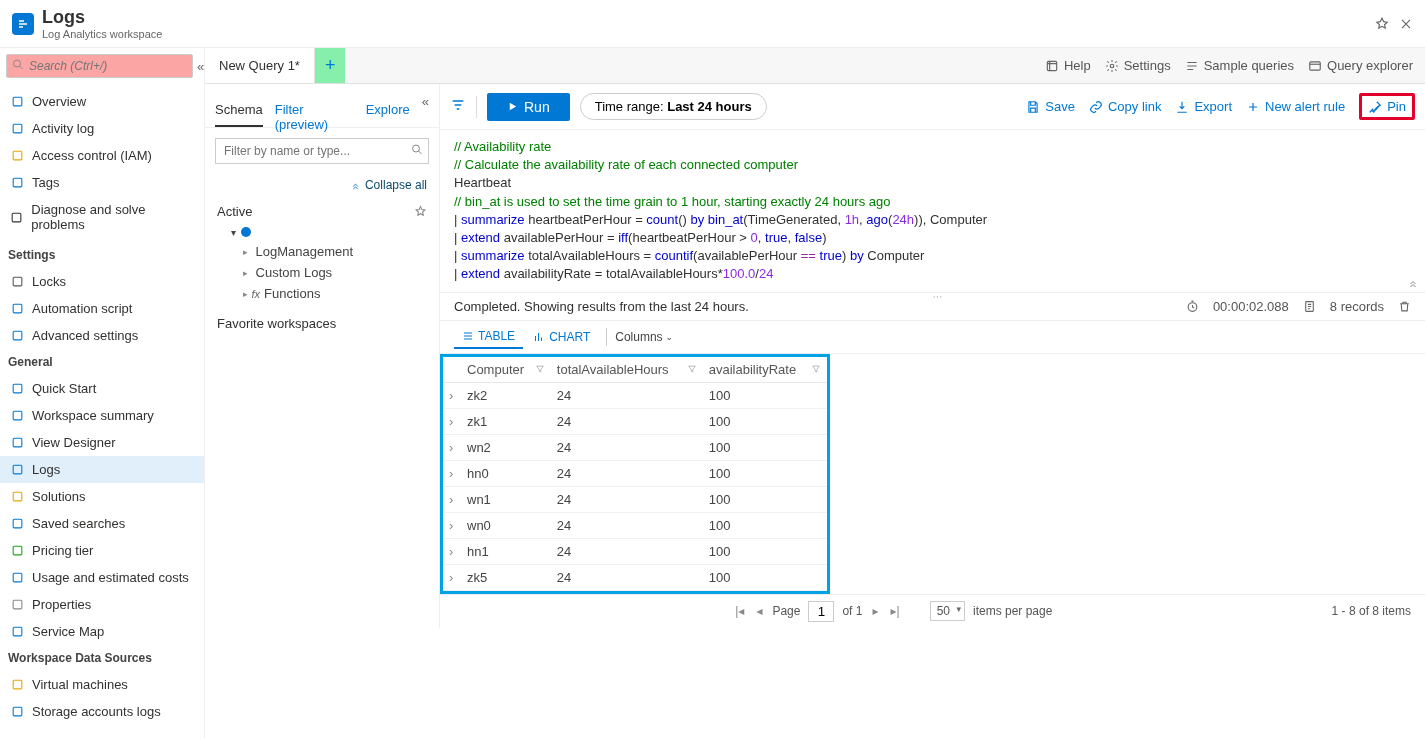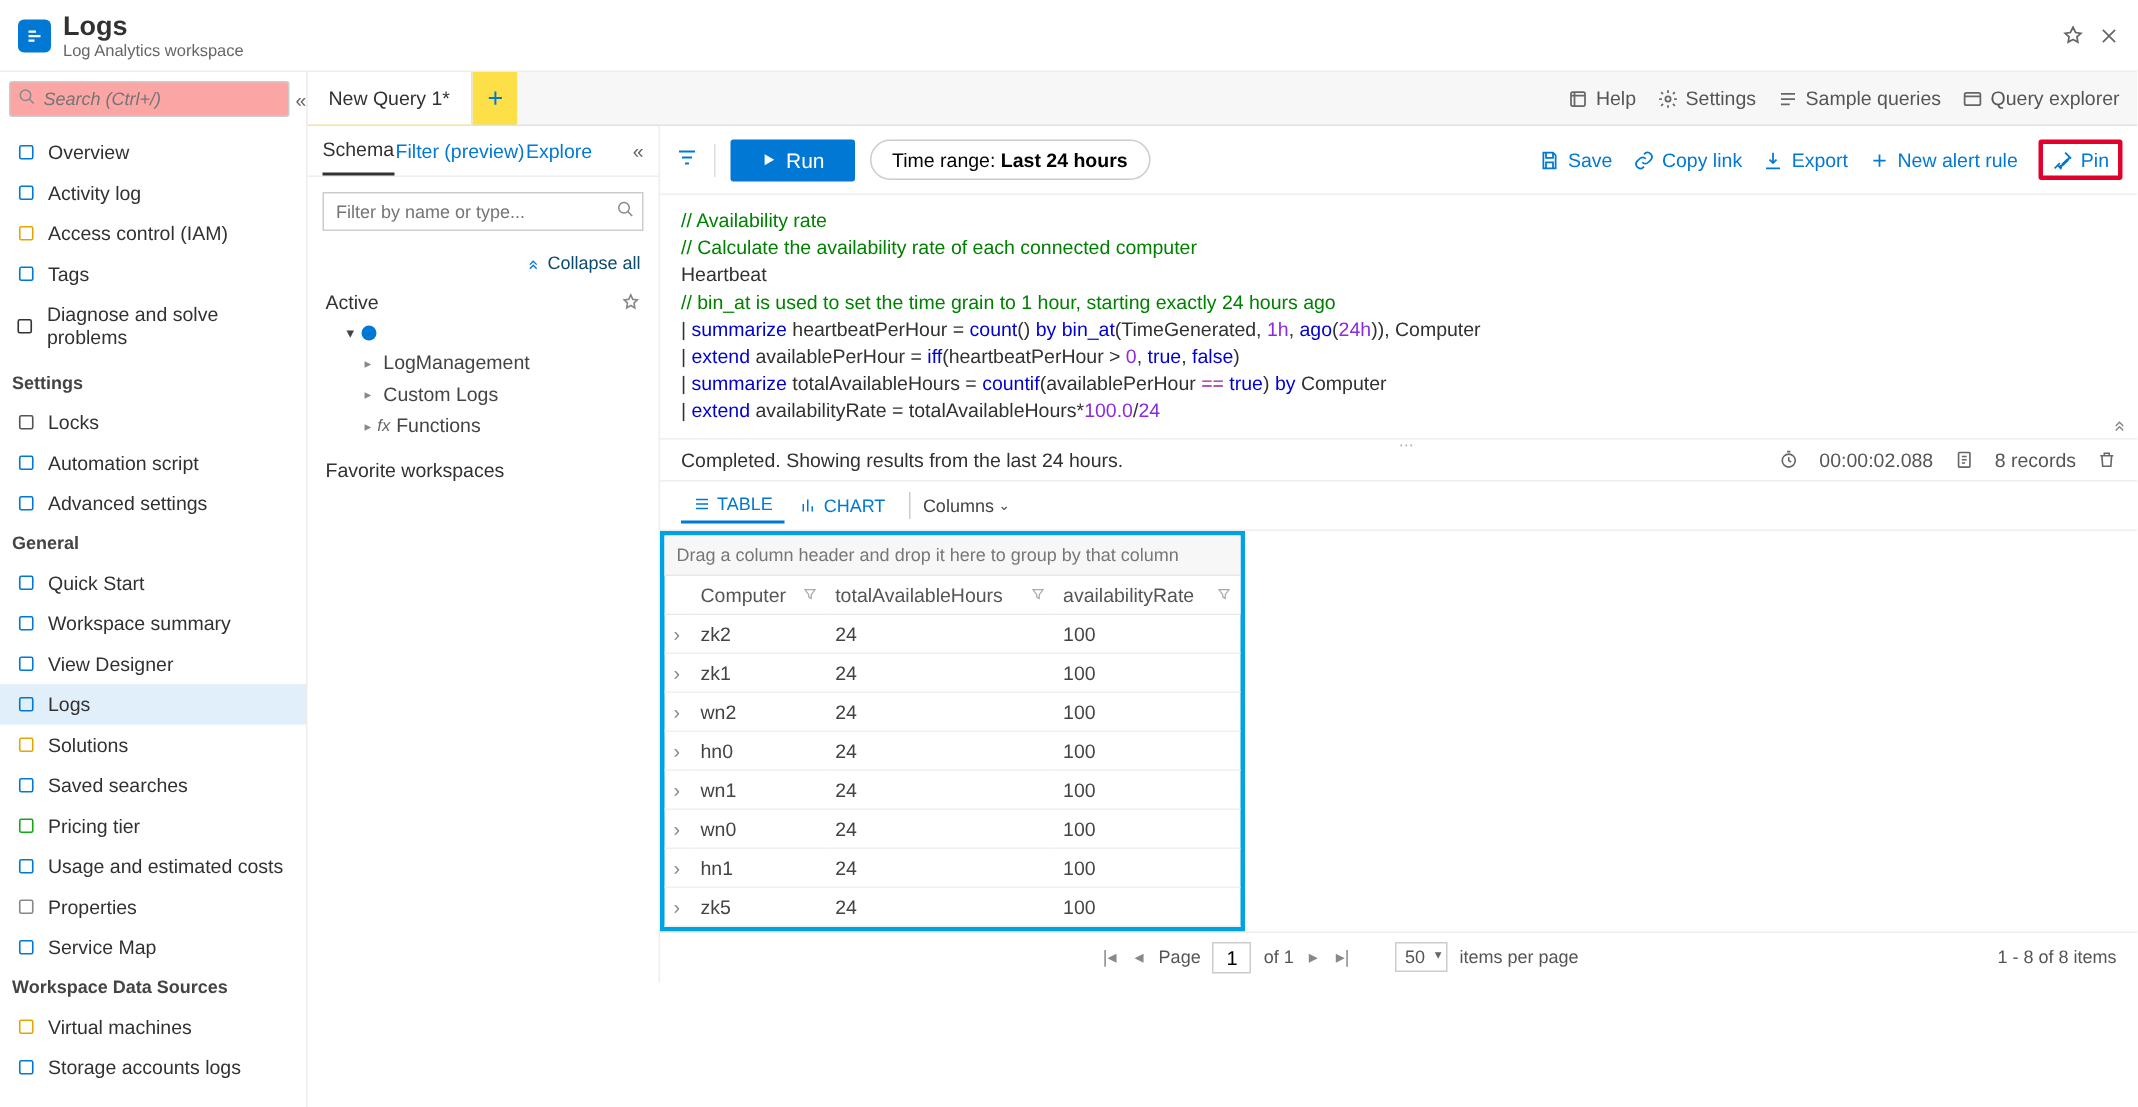--- a/index.html
+++ b/index.html
@@ -23,33 +23,33 @@
 .leftnav .search-row .search-wrap .sicon { position: absolute; left: 6px; top: 50%; transform: translateY(-50%); color:#888; }
 .leftnav .collapse-caret { padding: 0 4px; color:#666; cursor:pointer;}
 .nav-group { padding: 4px 0; }
 .nav-head { padding: 6px 8px; font-size: 12px; font-weight: 600; color:#444; }
 .nav-item { display: flex; align-items: center; gap: 8px; padding: 6px 10px; cursor: pointer; font-size: 13px; }
 .nav-item.active { background: #e1effa; }
 .nav-item .nicon { width: 14px; display:flex; justify-content:center; }
 
 
 .midpanel { width: 235px; border-right: 1px solid #eee; display: flex; flex-direction: column; }
-.tabs-row { display: flex; align-items: center; background: #fde047; border-bottom: 1px solid #e1e1e1; height: 36px; }
+.tabs-row { display: flex; align-items: center; background: #86efac; border-bottom: 1px solid #e1e1e1; height: 36px; }
 .qtab { display: flex; align-items: center; padding: 0 14px; height: 100%; background: #fff; border-right: 1px solid #e1e1e1; font-size: 13px; }
 .qtab-add { padding: 0 10px; color: #0078d4; font-size: 18px; cursor:pointer; }
 
 .toolbar-row { display: flex; align-items: center; padding: 8px 10px; border-bottom: 1px solid #eee; gap: 10px; height:46px;}
 .tool-icon-btn { color: #0078d4; cursor:pointer; }
 .btn-run { background: #0078d4; color: #fff; border: none; padding: 6px 20px; border-radius: 2px; display: flex; align-items: center; gap: 6px; font-size: 14px; cursor:pointer;}
 .time-range-btn { border: 1px solid #ccc; border-radius: 14px; padding: 5px 14px; font-size: 13px; background:#fff; cursor:pointer;}
 .toolbar-right { margin-left: auto; display: flex; align-items: center; gap: 14px; }
 .link-btn { display: flex; align-items: center; gap: 5px; color: #0078d4; cursor: pointer; font-size: 13px; }
 .pin-highlight { border: 3px solid #e3002d; padding: 3px 6px; border-radius:2px;}
 
-.schema-tabs { display: flex; align-items: center; border-bottom: 1px solid #eee; padding: 0 10px; height: 34px; gap: 1px; font-size: 13px; }
+.schema-tabs { display: flex; align-items: flex-start; border-bottom: 1px solid #eee; padding: 0 10px; height: 34px; gap: 12px; font-size: 13px; margin-top: 10px; }
 .schema-tabs .stab { padding: 8px 0; cursor:pointer; }
 .schema-tabs .stab.active { border-bottom: 2px solid #323130; font-weight: 500; }
 .schema-tabs .stab.link { color: #0078d4; }
 .schema-tabs .caret { margin-left:auto; color:#666; cursor:pointer;}
 
 .filter-row { padding: 10px; }
 .filter-row input { width: 100%; border: 1px solid #ccc; padding: 5px 26px 5px 8px; font-size: 12px; color:#777; }
 .filter-wrap { position: relative; }
 .filter-wrap .ficon { position: absolute; right: 6px; top: 50%; transform: translateY(-50%); color:#888;}
 
@@ -524,21 +524,20 @@
           </div>
           <div class="divider"></div>
           <div class="cols">
             <span>Columns</span>
             <span style="font-size:9px;">⌄</span>
           </div>
         </div>
 
         <div class="results-wrap">
           <div class="table-frame">
-            <div class="group-hint">Drag a column header and drop it here to group by that column</div>
             <table class="results">
               <thead>
                   <tr id="thead-row">
                     <th class="exp-h"></th>
                     <th>Computer<span class="fltr"><svg width="10" height="10" viewBox="0 0 24 24" fill="none" stroke="#aaa" stroke-width="2">
                           <path d="M4 5h16l-6 8v6l-4-2v-4z"></path>
                         </svg></span></th>
                     <th>totalAvailableHours<span class="fltr"><svg width="10" height="10" viewBox="0 0 24 24" fill="none" stroke="#aaa" stroke-width="2">
                           <path d="M4 5h16l-6 8v6l-4-2v-4z"></path>
                         </svg></span></th>

